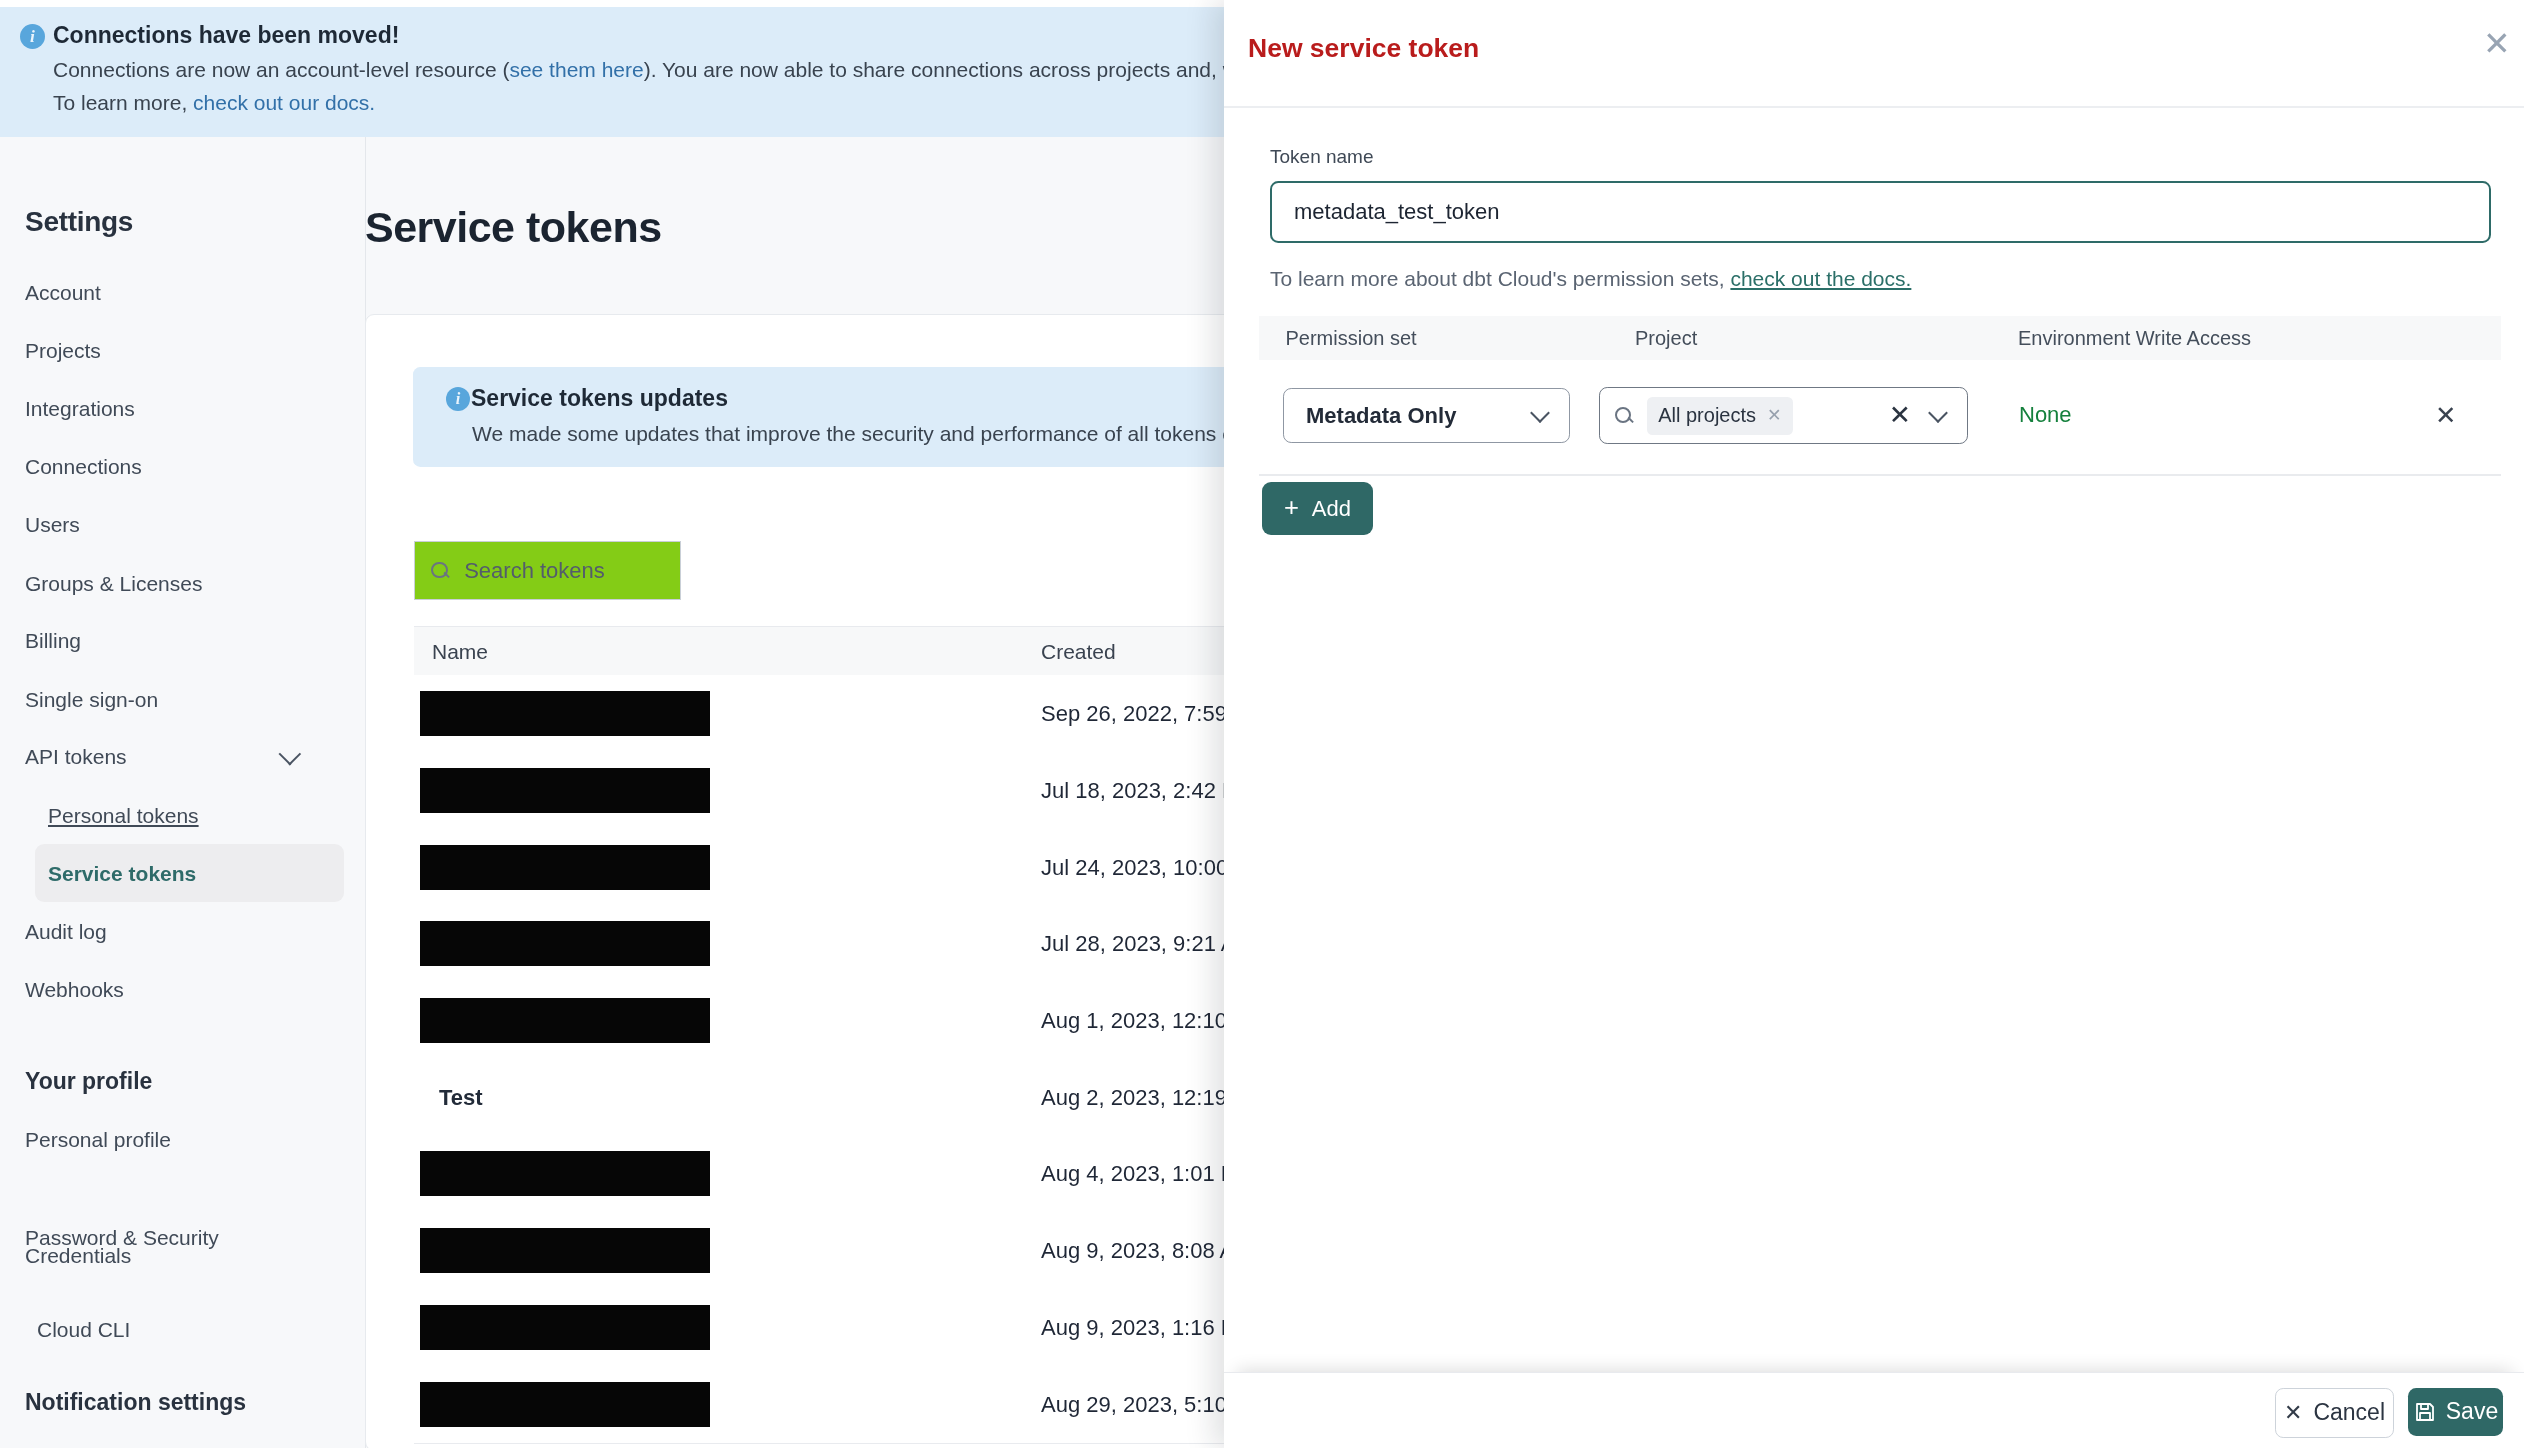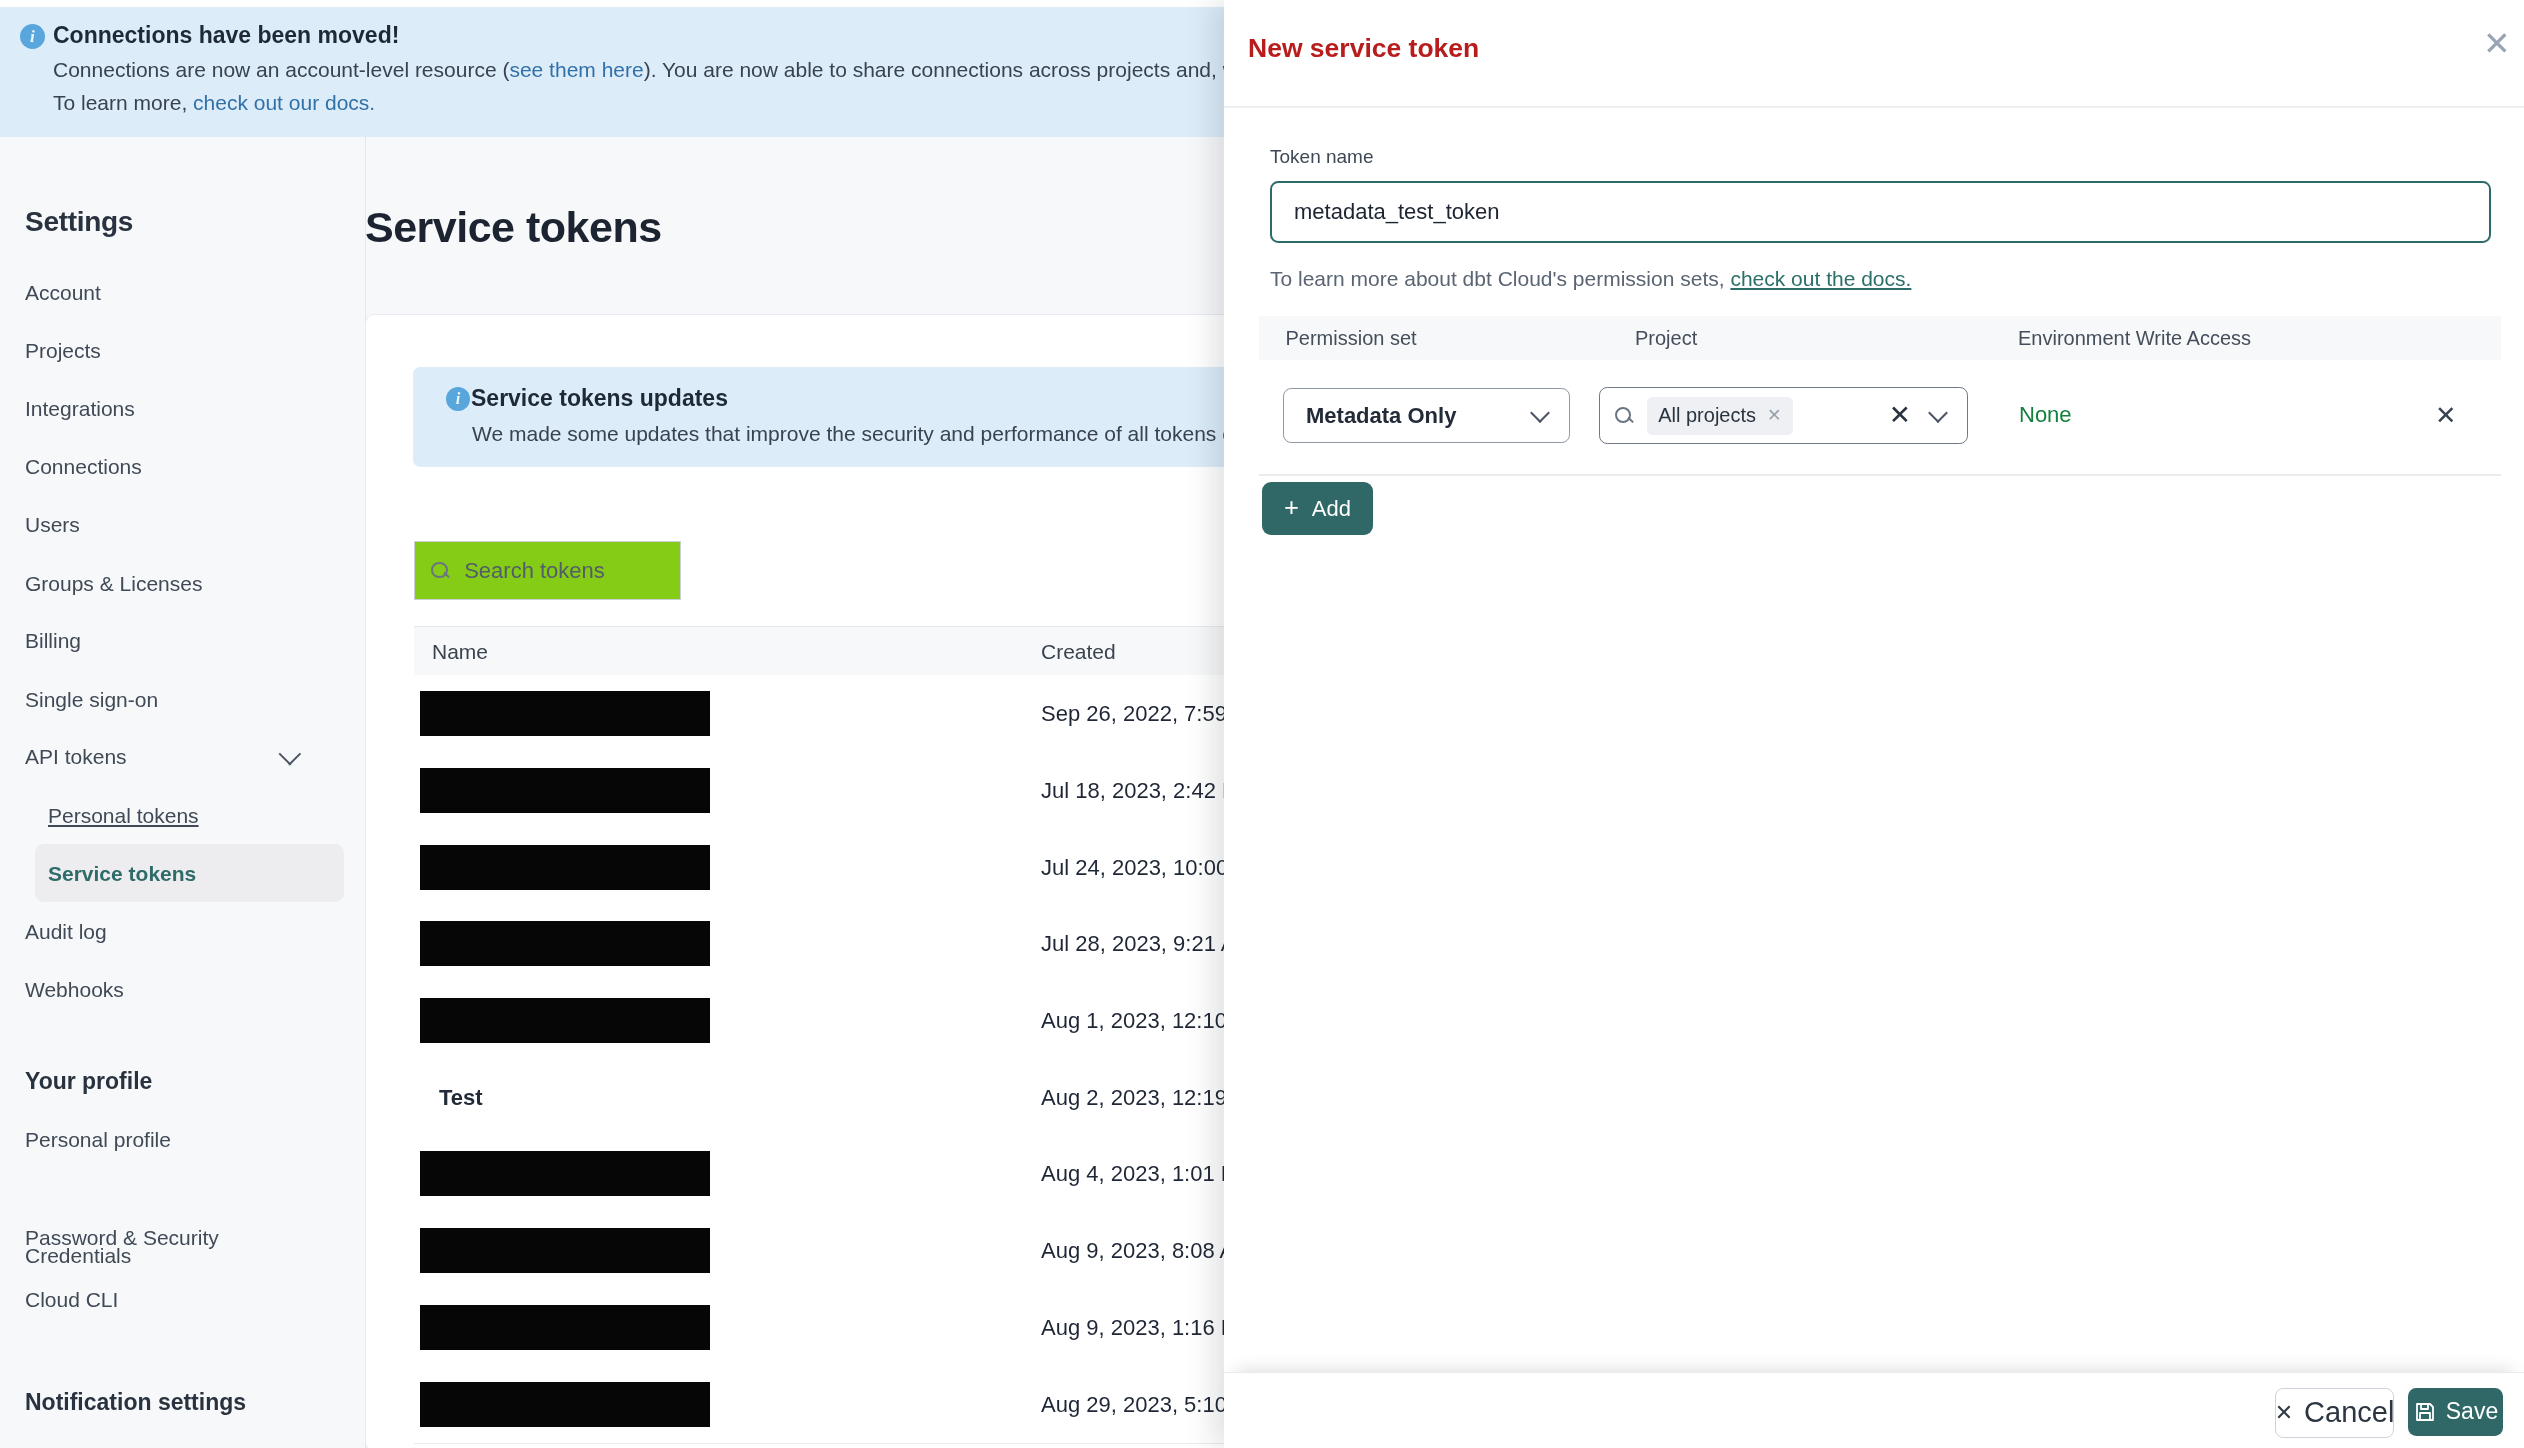--- a/index.html
+++ b/index.html
@@ -102,21 +102,21 @@
 
   #add-btn{left:38px;top:482px;height:53px;border-radius:9px;background:#2f6866;color:#fff;border:0;
            display:inline-flex;align-items:center;padding:0 22px;font:22px "Liberation Sans",sans-serif;cursor:pointer;}
   #add-btn .plus{font-size:25.6px;font-weight:400;margin-right:12.8px;margin-top:-2.7px;}
 
   #drawer-footer{left:0;top:1372px;width:1301px;height:77px;background:#fff;border-top:1.8px solid #e8eaee;
                  box-shadow:0 -14.6px 18px -12.8px rgba(0,0,0,.14);}
   #cancel-btn{position:absolute;left:1051px;top:14.6px;width:117px;height:48px;border:1.8px solid #cdd3da;border-radius:8.2px;
               background:#fff;display:flex;align-items:center;justify-content:center;cursor:pointer;}
   #cancel-btn .x{font-size:22px;color:#323b48;margin-right:11px;}
-  #cancel-btn .t{font-size:29px;color:#2c3542;}
+  #cancel-btn .t{font-size:23px;color:#2c3542;}
   #save-btn{position:absolute;left:1184px;top:14.6px;width:95px;height:48px;border:0;border-radius:8.2px;
             background:#2f6866;display:flex;align-items:center;justify-content:center;cursor:pointer;}
   #save-btn .t{font-size:23px;color:#ffffff;margin-left:9px;}
 </style>
 </head>
 <body>
 
 <div id="screen">
 
   <div class="abs" id="top-strip"></div>
@@ -181,21 +181,21 @@
         </div>
         <div class="abs nav-item" style="top: 984px;">
           <span class="lbl">Personal profile</span>
         </div>
         <div class="abs nav-item" style="top: 1042px; margin-top: 40px;">
           <span class="lbl">Password &amp; Security</span>
         </div>
         <div class="abs nav-item" style="top: 1100px;">
           <span class="lbl">Credentials</span>
         </div>
-        <div class="abs nav-item" style="top: 1144px;">
+        <div class="abs nav-item" style="top: 1174px; margin-left: 12px;">
           <span class="lbl">Cloud CLI</span>
         </div>
         <div class="abs nav-item hdr" style="top: 1247px;">
           <span class="lbl">Notification settings</span>
         </div>
       </div>
   </div>
 
   <div class="abs" id="page-title">Service tokens</div>
   <div class="abs" id="card"></div>

